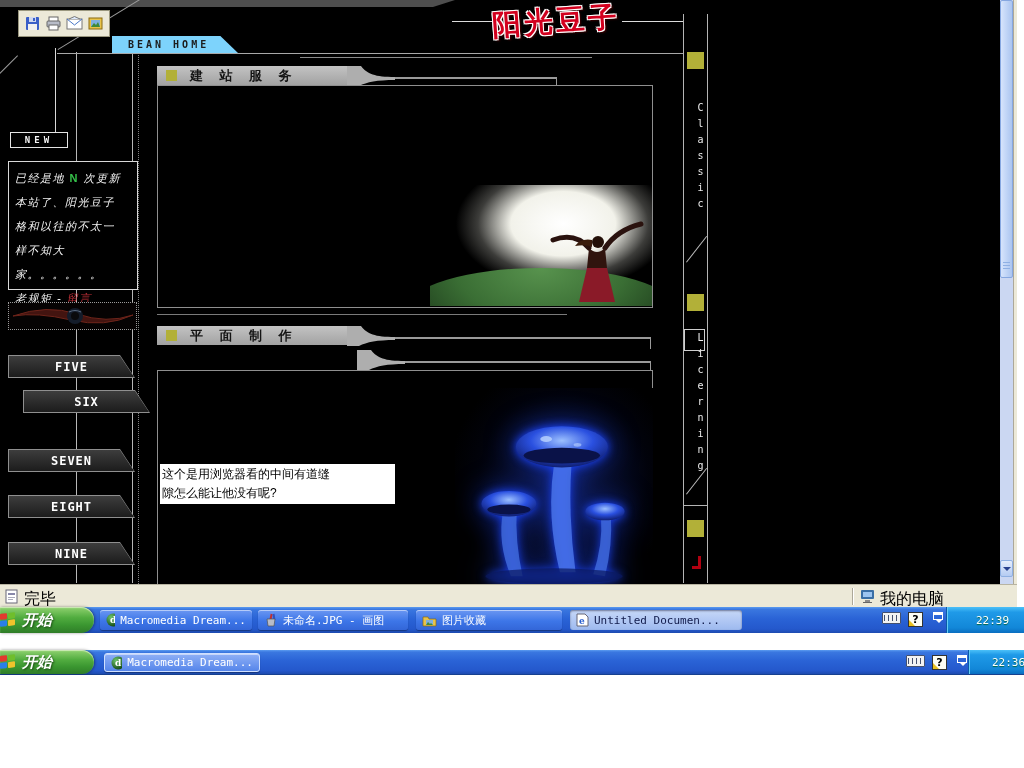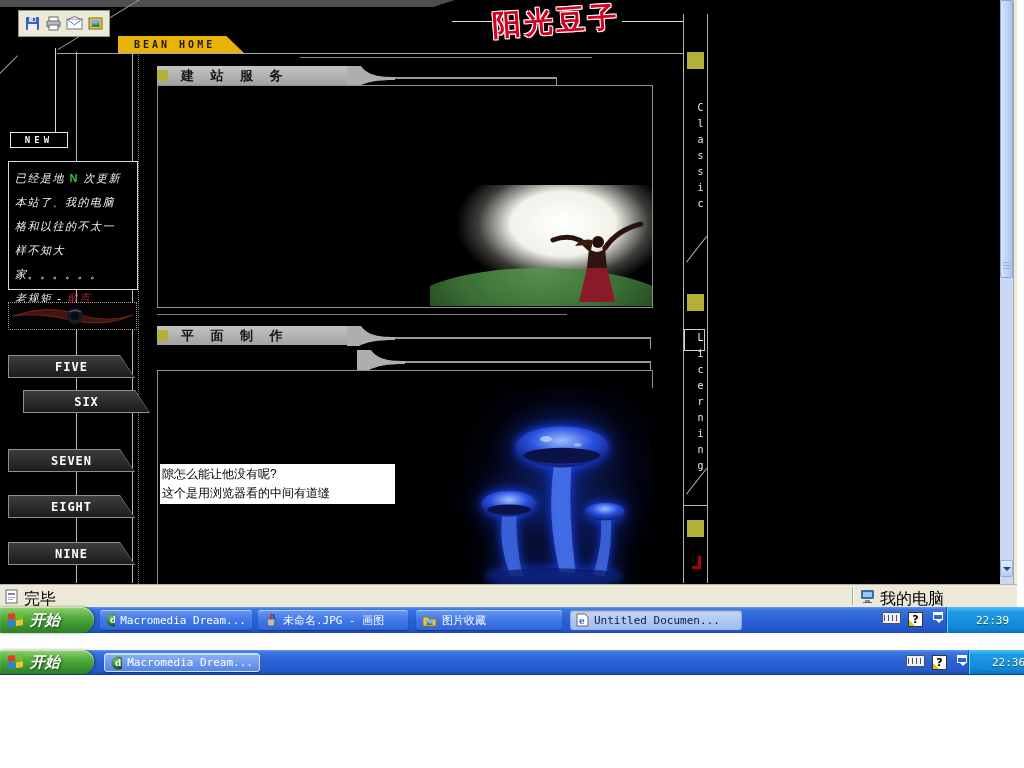--- a/index.html
+++ b/index.html
@@ -18,21 +18,21 @@
   
   .top-band { position:absolute; left:0; top:0; width:455px; height:7px; background:#4e4e4e;
               clip-path:polygon(0 0,100% 0,calc(100% - 22px) 100%,0 100%); }
 
   
   .mini-toolbar { position:absolute; left:18px; top:10px; width:92px; height:27px; background:#ece9d8;
                   border:1px solid #9a977f; display:flex; align-items:center; justify-content:space-around; padding:0 3px; }
   .mini-toolbar svg { display:block; }
 
   
-  .bean-tab { position:absolute; left:118px; top:36px; width:126px; height:17px; background:#eab308;
+  .bean-tab { position:absolute; left:112px; top:36px; width:126px; height:17px; background:#7dd3fc;
               clip-path:polygon(0 0,86% 0,100% 100%,0 100%);
               color:#1c1c1c; font:bold 10px "DejaVu Sans Mono",monospace; letter-spacing:3px;
               display:flex; align-items:center; padding-left:16px; }
 
   
   .logo { position:absolute; left:492px; top:1px; width:150px; height:42px; color:#d2001e;
           font:bold 29px "DejaVu Serif",serif; letter-spacing:3px; transform:rotate(-4deg);
           text-shadow:-1px -1px 0 #fff,1px -1px 0 #fff,-1px 1px 0 #fff,1px 1px 0 #fff, 2px 2px 2px #400; }
 
   
@@ -49,21 +49,21 @@
 
   .navbtn { position:absolute; left:8px; width:127px; height:23px;
             clip-path:polygon(0 0,calc(100% - 15px) 0,100% 100%,0 100%); background:#8f8f8f; cursor:pointer; }
   .navbtn .inner { position:absolute; inset:1px; clip-path:polygon(0 0,calc(100% - 14px) 0,100% 100%,0 100%);
                    background:linear-gradient(180deg,#3d3d3d,#1c1c1c);
                    display:flex; align-items:center; justify-content:center;
                    color:#fff; font:bold 12px "DejaVu Sans Mono",monospace; letter-spacing:1px; }
 
   
   .sec-bar { position:absolute; height:19px; background:linear-gradient(180deg,#c3c3c3,#a2a2a2);
-             display:flex; align-items:center; 
+             display:flex; align-items:center; padding-left:9px;
              color:#141414; font:bold 13px "DejaVu Sans",sans-serif; letter-spacing:6px; }
   .sec-bar .sq { width:11px; height:11px; background:#b2b038; margin-right:13px; flex:0 0 auto; }
   .sec-tail { position:absolute; }
   .box { position:absolute; border:1px solid #8f8f8f; background:#000; }
 
   
   .note-box { position:absolute; left:160px; top:464px; width:235px; height:40px; background:#fff;
               color:#000; font-size:12px; line-height:19px; padding:1px 2px; }
 
   
@@ -101,21 +101,21 @@
   .statusbar { position:absolute; left:0; top:584px; width:1017px; height:23px; background:#ece9d8;
                border-top:1px solid #b8b4a2; font-size:16px; color:#000; }
   .statusbar .grip-sep { position:absolute; top:3px; width:1px; height:17px; background:#aca899; box-shadow:1px 0 0 #fff; }
 
   
   .taskbar { position:absolute; left:0; width:1024px;
              background:linear-gradient(180deg,#5b9cf0 0%,#3a77e0 9%,#2a63d6 45%,#2458cc 85%,#1d4bb0 100%); }
   .start-btn { position:absolute; left:0; top:0; height:100%; width:94px; border-radius:0 13px 13px 0; cursor:pointer;
                background:linear-gradient(180deg,#90d270 0%,#52ad40 40%,#3a9630 70%,#2f7d28 100%);
                box-shadow:inset 0 1px 1px #cfeab8, 1px 0 3px rgba(0,0,0,.4);
-               display:flex; align-items:center; gap:6px; padding-left:8px;
+               display:flex; align-items:center; gap:6px; 
                color:#fff; font:bold italic 15px "DejaVu Serif",serif; text-shadow:1px 1px 2px #1c4a14; }
   .flag { width:16px; height:14px; display:grid; grid-template-columns:7px 7px; grid-template-rows:6px 6px; gap:1px; transform:skewY(-6deg); }
   .flag i { border-radius:1px; }
   .tb-btn { position:absolute; top:3px; height:20px; border-radius:3px; cursor:pointer;
             background:linear-gradient(180deg,#6b97f2,#3d76e8 55%,#3366d8);
             box-shadow:inset 0 1px 0 rgba(255,255,255,.5), 0 1px 1px rgba(0,0,0,.35);
             display:flex; align-items:center; gap:5px; padding:0 6px;
             color:#fff; font:11px "DejaVu Sans Mono",monospace; white-space:nowrap; overflow:hidden; }
   .tb-btn.pressed { background:linear-gradient(180deg,#c7d8f8,#9db9ef); color:#101a4a;
                     box-shadow:inset 0 1px 2px rgba(0,0,30,.45); }
@@ -192,21 +192,21 @@
       <span>BEAN HOME</span>
     </div>
     <div class="logo">阳光豆子</div>
 
     <div class="new-box">
       <span>NEW</span>
     </div>
 
     <div class="notice">
       <div><span>已经是地</span> <span class="green">N</span> <span>次更新</span></div>
-      <div>本站了、我的电脑</div>
+      <div>本站了、阳光豆子</div>
       <div>格和以往的不太一</div>
       <div>样不知大家。。。。。。</div>
       <div><span>老规矩 - </span><span class="red">留言</span></div>
     </div>
 
     <div class="eye-banner">
       <svg width="127" height="26" viewBox="0 0 127 26">
         <path d="M4 13 Q38 1 68 11 Q98 21 124 12 Q96 25 62 17 Q28 9 4 13 Z" fill="#431410" stroke="#6e241a" stroke-width="1"></path>
         <circle cx="66" cy="13" r="8" fill="#141c2a"></circle>
         <circle cx="66" cy="13" r="4" fill="#0a0a0c"></circle>
@@ -301,22 +301,22 @@
         <path d="M48 126 Q42 158 56 192 L68 192 Q60 156 62 124 Z" fill="#3f68d8" opacity="0.85"></path>
         <ellipse cx="54" cy="118" rx="28" ry="13" fill="url(#cap)"></ellipse>
         <ellipse cx="54" cy="124" rx="22" ry="5" fill="#0a1248"></ellipse>
         <path d="M148 132 Q150 160 140 190 L152 192 Q160 160 158 130 Z" fill="#3f68d8" opacity="0.85"></path>
         <ellipse cx="152" cy="126" rx="20" ry="9" fill="url(#cap)"></ellipse>
         <ellipse cx="100" cy="192" rx="70" ry="8" fill="#0c1a60" opacity="0.7"></ellipse>
       </svg>
     </div>
 
     <div class="note-box">
+      <div>这个是用浏览器看的中间有道缝</div>
       <div>隙怎么能让他没有呢?</div>
-      <div>这个是用浏览器看的中间有道缝</div>
     </div>
 
     <div class="line vline" style="left:683px;top:14px;height:569px;background:#b4b4b4;"></div>
     <div class="line vline" style="left:707px;top:14px;height:569px;background:#b4b4b4;"></div>
     <div class="rail-sq" style="top:52px;"></div>
     <div class="vtext" style="top:102px;height:112px;">Classic</div>
     <div class="diag" style="left:686px;top:262px;width:33px;transform:rotate(-52deg);background:#bdbdbd;"></div>
     <div class="rail-sq" style="top:294px;"></div>
     <div class="li-box"></div>
     <div class="vtext" style="top:332px;height:140px;">Licerning</div>

